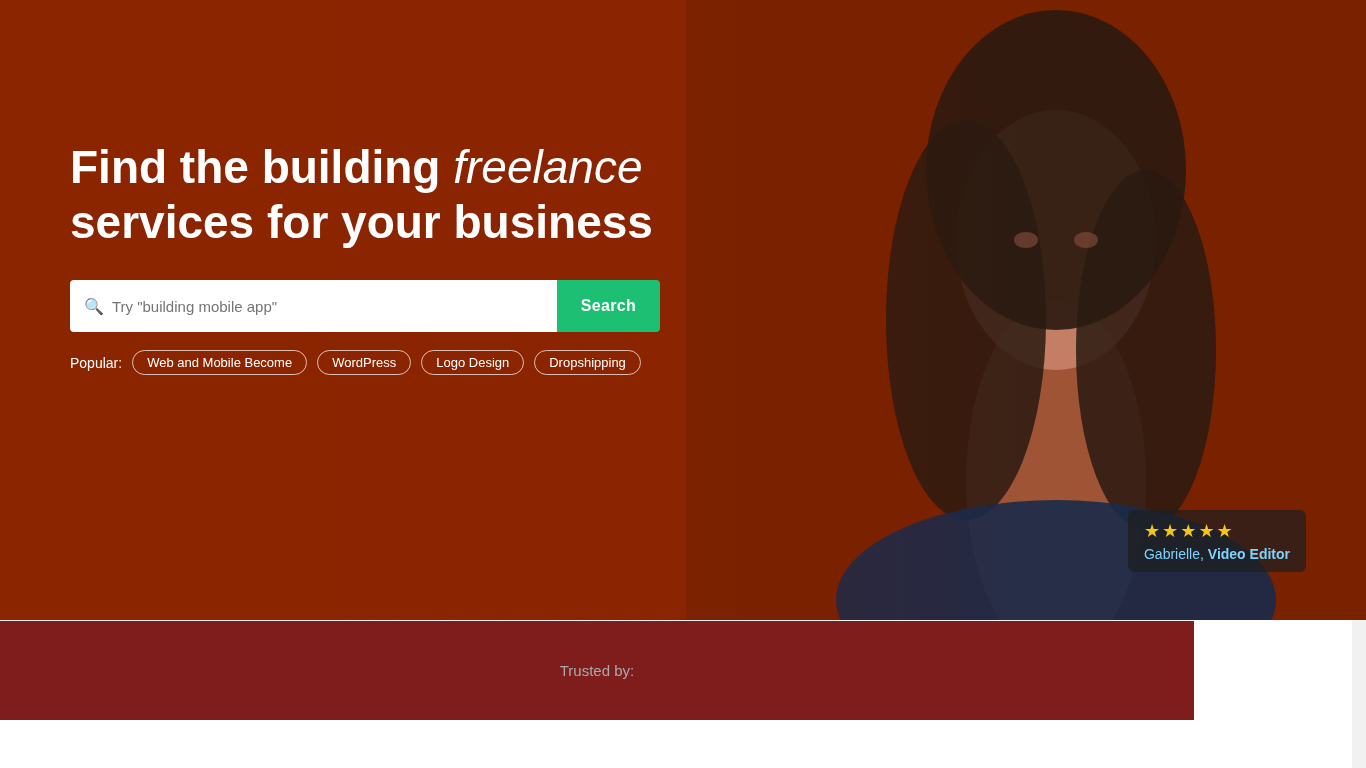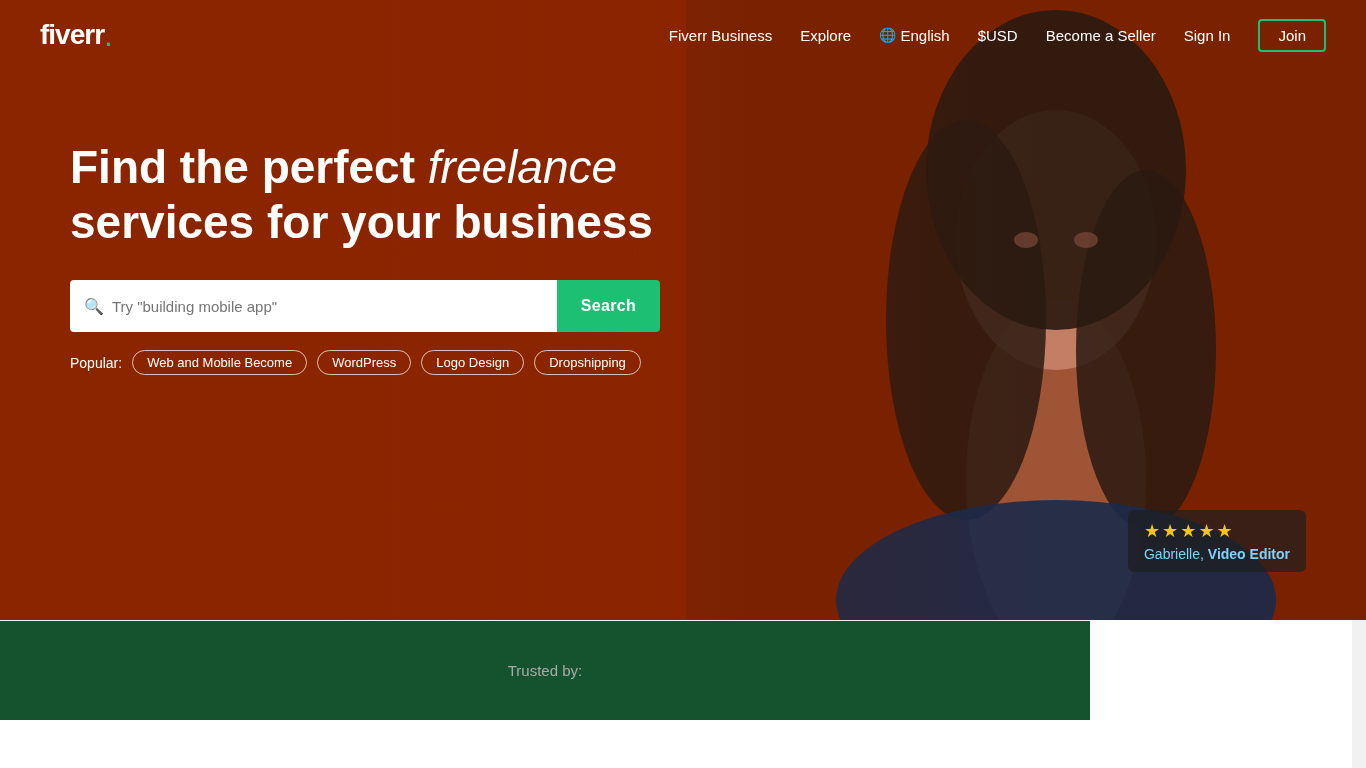--- a/index.html
+++ b/index.html
@@ -185,23 +185,23 @@
     .seller-name {
       font-size: 14px;
       color: #7dd3fc;
     }
     .seller-name strong {
       font-weight: 700;
     }
 
     
     .trusted-section {
-      width: 1090px;
+      width: 1194px;
       height: 100px;
-      background: #14532d;
+      background: #7f1d1d;
       display: flex;
       align-items: center;
       justify-content: center;
       gap: 60px;
       border-top: 1px solid #f0f0f0;
     }
     .trusted-label {
       color: #aaa;
       font-size: 15px;
       font-weight: 400;
@@ -279,42 +279,24 @@
         <stop offset="0%" stop-color="#7a2200" stop-opacity="1"></stop>
         <stop offset="40%" stop-color="#7a2200" stop-opacity="0.1"></stop>
         <stop offset="100%" stop-color="#7a2200" stop-opacity="0"></stop>
       </linearGradient>
     </defs>
     <rect width="350" height="620" fill="url(#fadeLeft)"></rect>
   </svg>
 
   <div class="hero-fade"></div>
 
-  <nav class="navbar">
-    <div class="nav-logo">
-      <span class="nav-logo-text">fiverr</span>
-        <span class="nav-logo-dot">.</span>
-    </div>
-    <div class="nav-links">
-      <a class="nav-link">Fiverr Business</a>
-      <a class="nav-link">Explore</a>
-      <a class="nav-link nav-link-lang">
-        <span class="globe-icon">🌐</span>
-        <span>English</span>
-      </a>
-      <a class="nav-link">$USD</a>
-      <a class="nav-link">Become a Seller</a>
-      <a class="nav-link">Sign In</a>
-      <button class="btn-join">Join</button>
-    </div>
-  </nav>
 
   <div class="hero-content">
     <h1 class="hero-title">
-      <span>Find the perfect </span><em>freelance</em><br>
+      <span>Find the building </span><em>freelance</em><br>
       <span>services for your business</span>
     </h1>
 
     <div class="search-bar">
       <div class="search-input-wrapper">
         <span class="search-icon-inner">🔍</span>
         <input class="search-input" type="text" placeholder="Try &quot;building mobile app&quot;" style="">
       </div>
       <button class="search-btn">Search</button>
     </div>

